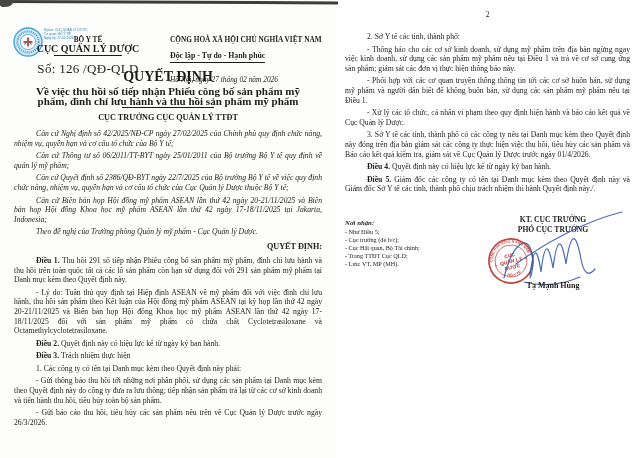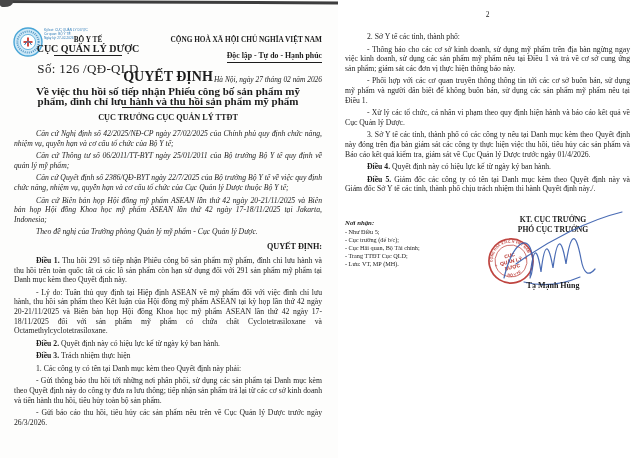--- a/index.html
+++ b/index.html
@@ -10,26 +10,26 @@
   .page-left{left:0;width:338px;background:#fdfdfc;}
   .page-right{left:338px;width:302px;}
   
   .scan-bar{position:absolute;left:0;top:0;width:338px;height:3px;background:#3d3d3d;transform:rotate(.25deg);transform-origin:left top;}
   .scan-blob{position:absolute;left:0;top:0;width:13px;height:7px;background:#474747;border-radius:0 0 70% 35%;}
   
   .logo{position:absolute;left:13px;top:27px;width:30px;height:30px;}
   .dsig{position:absolute;left:44px;top:29px;width:52px;font-size:3.2px;line-height:3.9px;color:#2c7bb8;
         font-family:"Liberation Sans",sans-serif;z-index:3;}
   .hdr-left{position:absolute;left:32px;top:35px;width:112px;text-align:center;}
-  .hdr-right{position:absolute;left:170px;top:35px;width:152px;text-align:right;}
+  .hdr-right{position:absolute;left:170px;top:35px;width:152px;text-align:left;}
   .h-small{font-weight:bold;font-size:7.3px;line-height:9px;}
   .h-big{font-weight:bold;font-size:10px;line-height:9.5px;white-space:nowrap;}
   .rule-sm{width:68px;border-bottom:1px solid #1c1c1c;margin:1px auto 0;}
   .so-line{font-size:13px;margin-top:5px;letter-spacing:.3px;}
-  .motto{font-weight:bold;font-size:7.8px;line-height:9.5px;display:inline-block;border-bottom:1px solid #1c1c1c;padding-bottom:1px;margin-left:12px;}
+  .motto{font-weight:bold;font-size:7.8px;line-height:9.5px;display:inline-block;border-bottom:1px solid #1c1c1c;padding-bottom:1px;}
   .date-line{font-style:italic;font-size:7.4px;margin-top:12px;white-space:nowrap;}
   .title-block{position:absolute;left:14px;top:72px;width:308px;text-align:center;}
   .doc-title{font-weight:bold;font-size:14px;line-height:10px;}
   .doc-subject{font-weight:bold;font-size:11px;line-height:9.6px;margin-top:5px;padding:0 10px;}
   .rule-subject{width:92px;border-bottom:1px solid #1c1c1c;margin:1px auto 0;}
   
   .flow-left{position:absolute;left:14px;top:113px;width:308px;}
   .flow-right{position:absolute;left:7px;top:7px;width:285px;}
   .authority{font-weight:bold;font-size:8.2px;text-align:center;margin:0 0 7px;}
   .center-h{font-weight:bold;font-size:8.2px;text-align:right;margin:5px 0 5px;}

